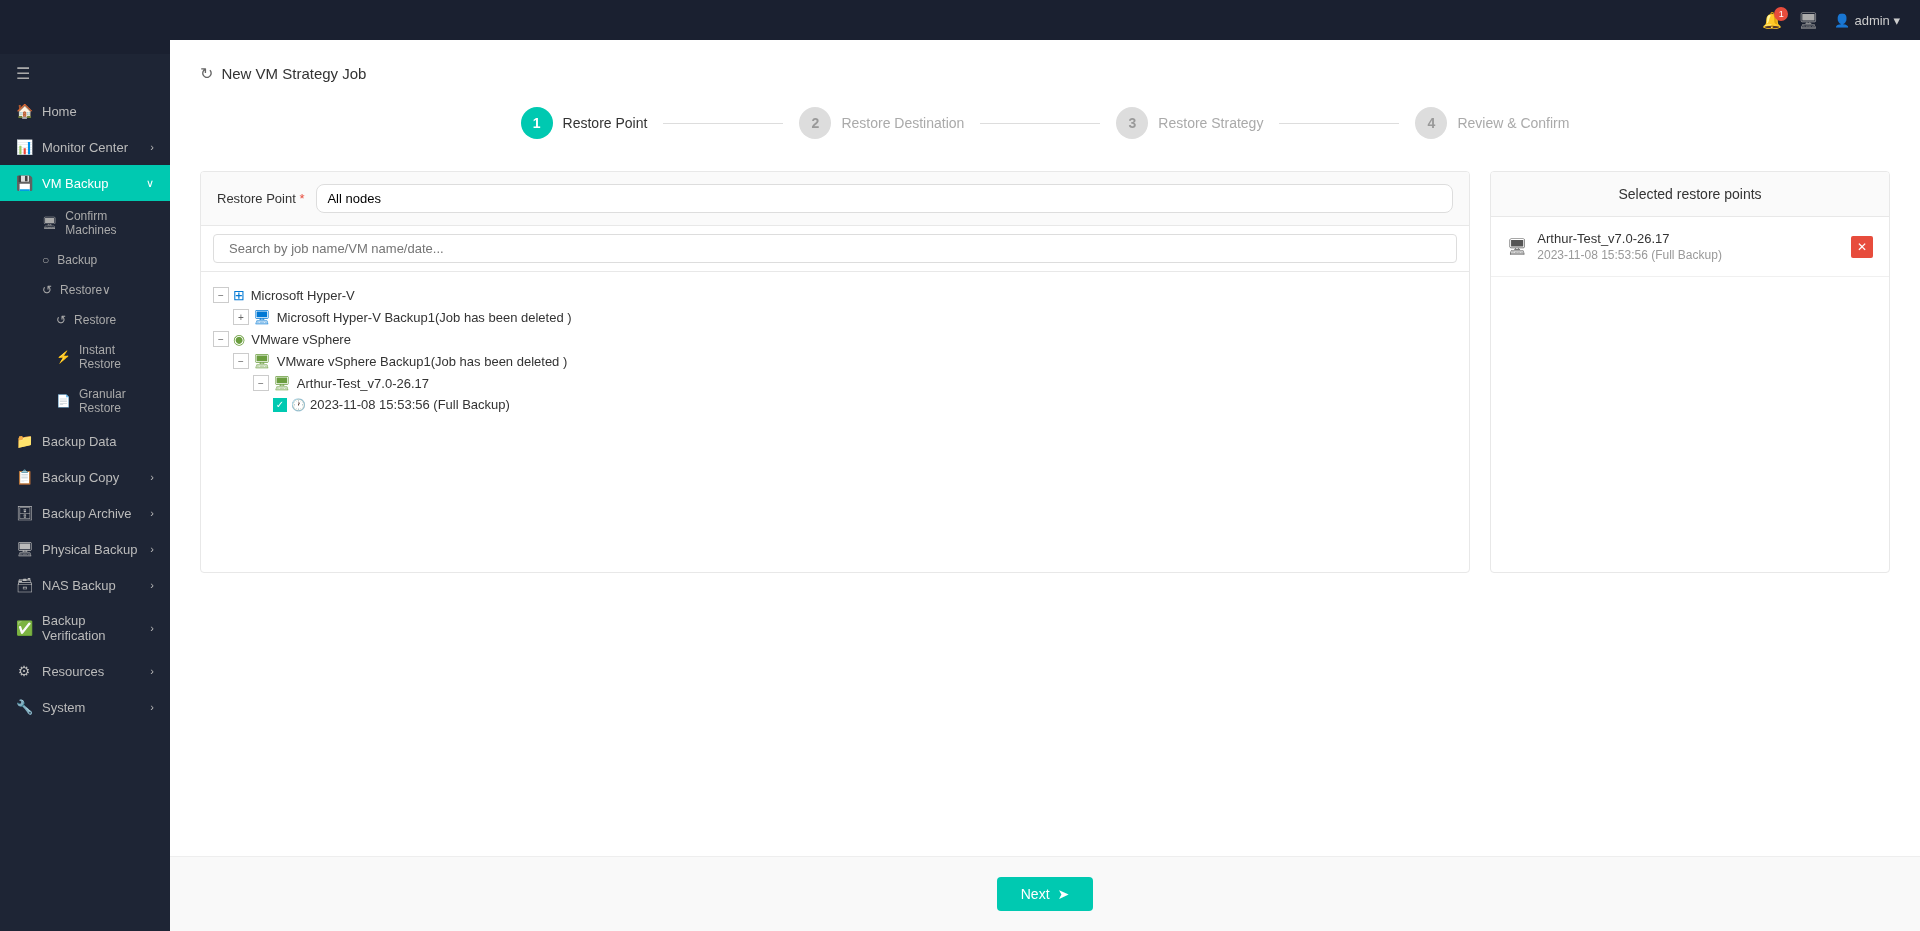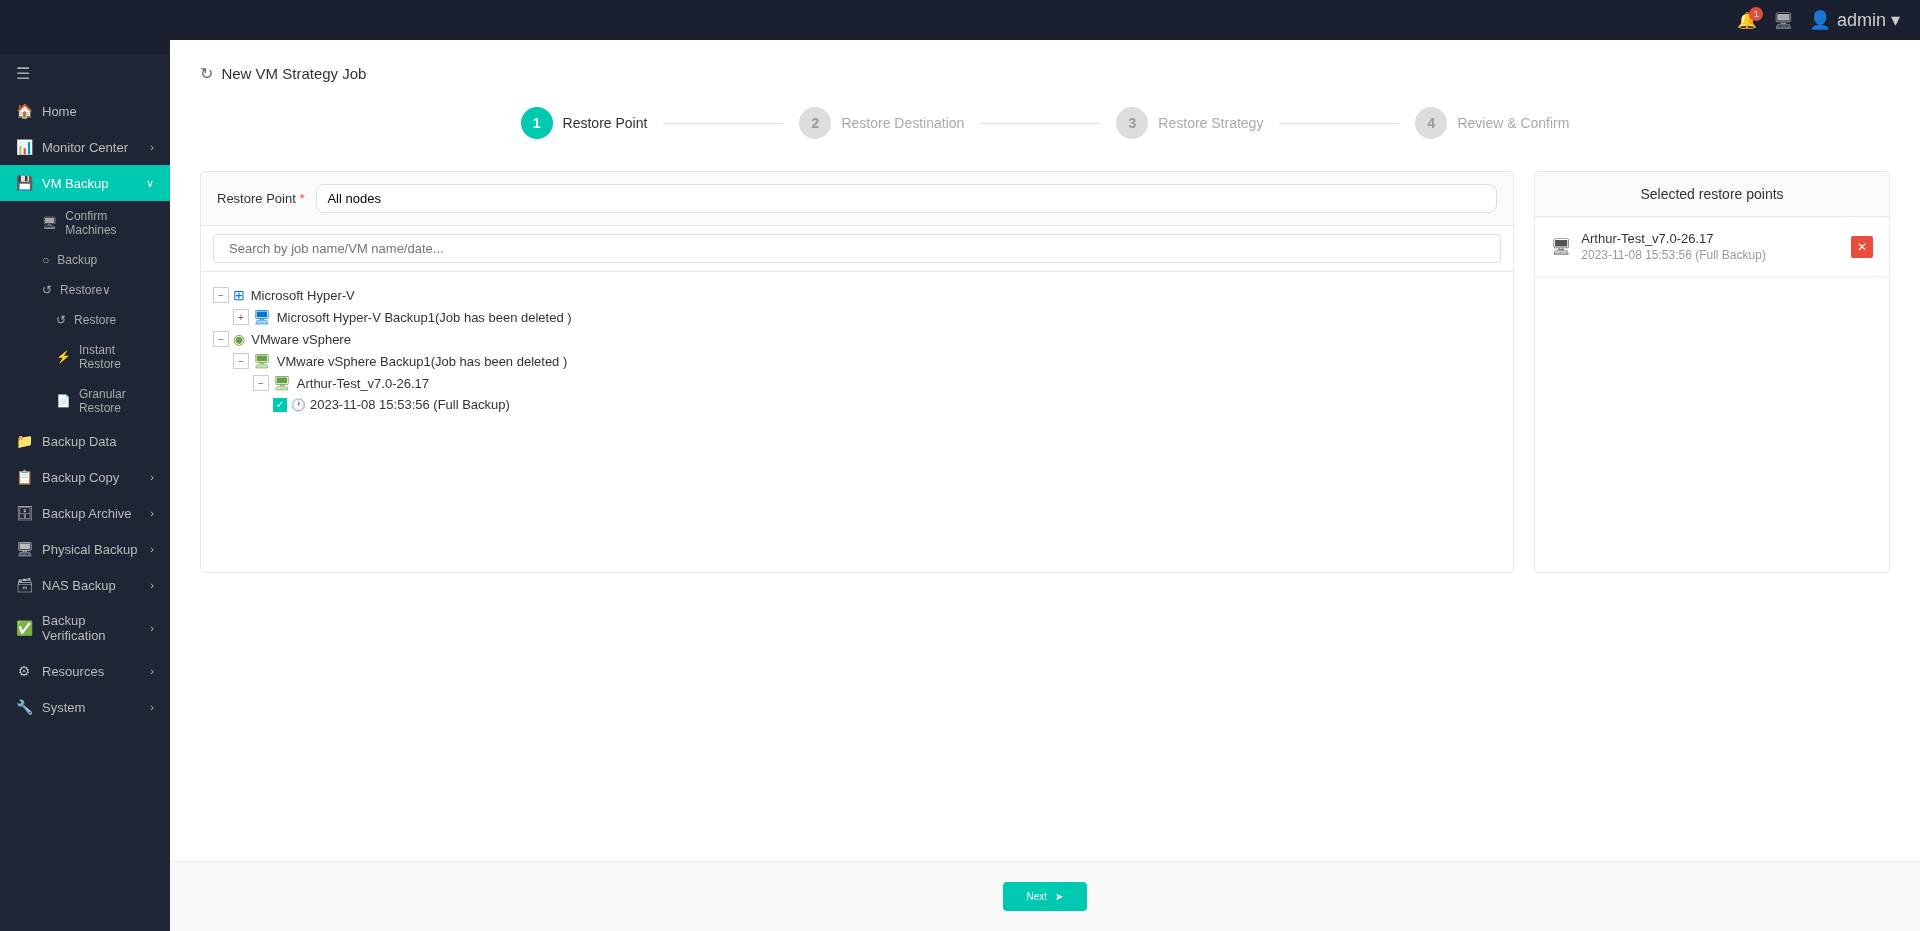--- a/index.html
+++ b/index.html
@@ -75,21 +75,21 @@
     .top-bar-bell .badge {
       position: absolute;
       top: -4px; right: -6px;
       background: #e74c3c;
       color: #fff;
       border-radius: 50%;
       width: 14px; height: 14px;
       font-size: 9px;
       display: flex; align-items: center; justify-content: center;
     }
-    .top-bar-user { color: #ccc; font-size: 18px; cursor: pointer; }
+    .top-bar-user { color: #ccc; font-size: 13px; cursor: pointer; }
 
     
     .main-wrapper {
       flex: 1;
       display: flex;
       flex-direction: column;
       margin-top: 40px;
       overflow: hidden;
     }
     .main-content {
@@ -145,21 +145,21 @@
       display: flex;
       gap: 20px;
     }
     .form-left {
       flex: 1;
       border: 1px solid #e8e8e8;
       border-radius: 4px;
       overflow: hidden;
     }
     .form-right {
-      width: 356px;
+      width: 400px;
       border: 1px solid #e8e8e8;
       border-radius: 4px;
       overflow: hidden;
     }
 
     
     .form-control-row {
       display: flex;
       align-items: center;
       padding: 12px 16px;
@@ -276,21 +276,21 @@
       justify-content: center;
       background: #f9f9f9;
       border-top: 1px solid #eee;
     }
     .next-btn {
       background: #00c9b1;
       color: #fff;
       border: none;
       padding: 9px 24px;
       border-radius: 4px;
-      font-size: 10px;
+      font-size: 14px;
       cursor: pointer;
       display: flex;
       align-items: center;
       gap: 8px;
       text-align: right;
     }
   </style>
 </head>
 <body>
 

